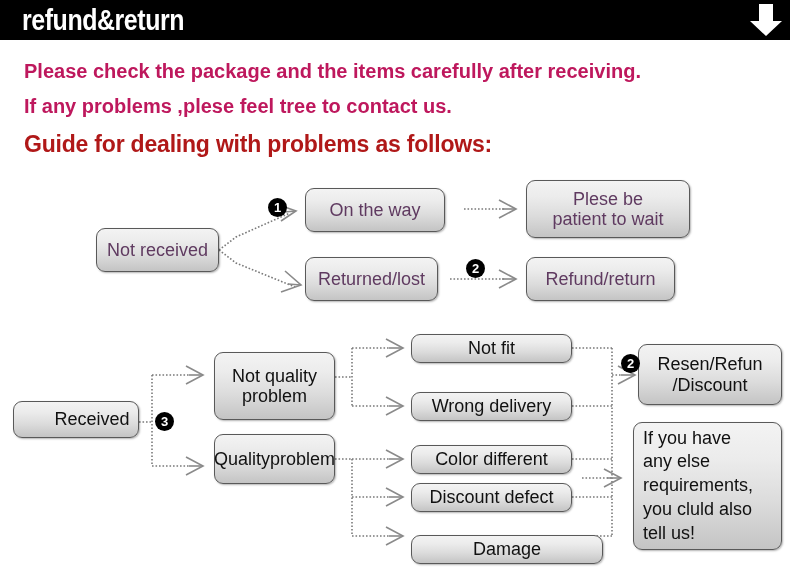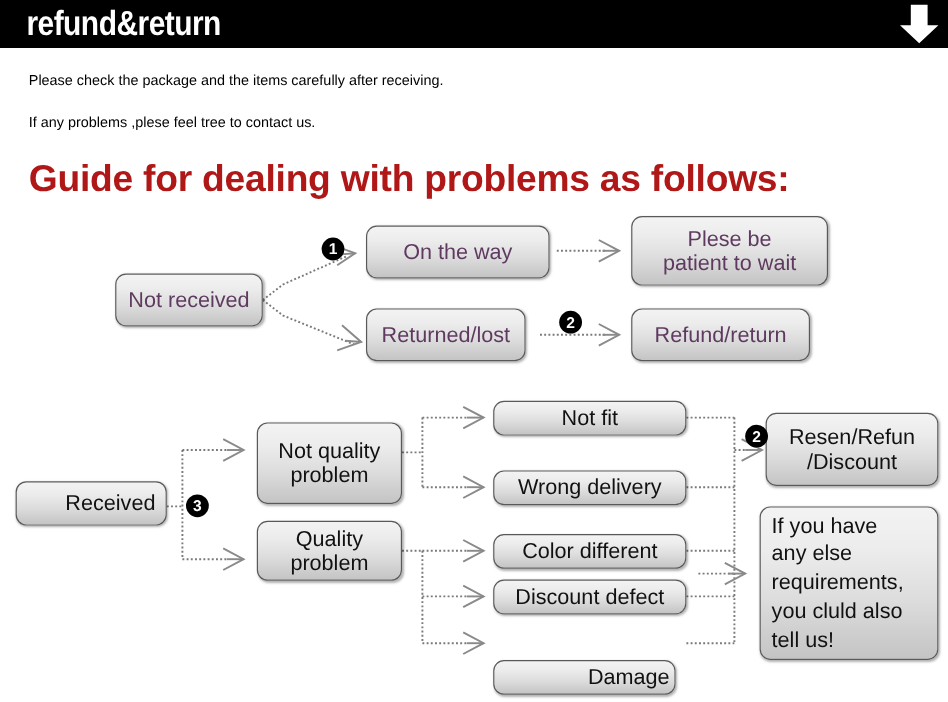--- a/index.html
+++ b/index.html
@@ -40,32 +40,33 @@
   }
   #header-arrow {
     position: absolute;
     left: 745px; top: 2px;
     width: 42px; height: 36px;
   }
 
   
   .intro-line {
     position: absolute;
-    color: #000000;
-    font-size: 12px;
+    color: #be185d;
+    font-size: 20px;
     white-space: nowrap;
+    font-weight: bold;
   }
   #intro-1 { left: 24px; top: 60px; }
   #intro-2 { left: 24px; top: 95px; }
 
   #guide-heading {
     position: absolute;
     left: 24px; top: 131px;
     color: #b01818;
-    font-size: 31px;
+    font-size: 23px;
     font-weight: bold;
     white-space: nowrap;
     letter-spacing: -0.2px;
   }
 
   
   .fbox {
     position: absolute;
     box-sizing: border-box;
     border: 1px solid #595959;
@@ -217,21 +218,21 @@
       <path class="conn" d="M 582,478 L 612,478"></path>
       <path class="head" d="M 604,469 L 621,478 L 604,487"></path>
       <path class="head" d="M 607,478 L 621,478"></path>
     </g>
   </svg>
 
   <div class="fbox purple" style="left:96px; top:228px; width:123px; height:44px;">
     <span>Not received</span>
   </div>
 
-  <div class="fbox purple" style="left:305px; top:188px; width:153px; height:44px;">
+  <div class="fbox purple" style="left:305px; top:188px; width:140px; height:44px;">
     <span>On the way</span>
   </div>
 
   <div class="fbox purple" style="left:305px; top:257px; width:133px; height:44px;">
     <span>Returned/lost</span>
   </div>
 
   <div class="fbox purple" style="left:526px; top:180px; width:164px; height:58px; flex-direction:column;">
     <span>Plese be</span>
     <span>patient to wait</span>
@@ -255,42 +256,42 @@
 
   <div class="badge" style="left:155px; top:412px;">
     <span>3</span>
   </div>
 
   <div class="fbox" style="left:214px; top:352px; width:121px; height:68px; flex-direction:column;">
     <span>Not quality</span>
     <span>problem</span>
   </div>
 
-  <div class="fbox" style="left:214px; top:434px; width:121px; height:50px; flex-direction:column;">
+  <div class="fbox" style="left:214px; top:434px; width:121px; height:50px; flex-direction:row;">
     <span>Quality</span>
     <span>problem</span>
   </div>
 
   <div class="fbox" style="left:411px; top:334px; width:161px; height:29px;">
     <span>Not fit</span>
   </div>
 
   <div class="fbox" style="left:411px; top:445px; width:161px; height:29px;">
     <span>Color different</span>
   </div>
 
   <div class="fbox" style="left:411px; top:392px; width:161px; height:29px;">
     <span>Wrong delivery</span>
   </div>
 
   <div class="fbox" style="left:411px; top:483px; width:161px; height:29px;">
     <span>Discount defect</span>
   </div>
 
-  <div class="fbox" style="left:411px; top:550px; width:152px; height:29px;justify-content:flex-end;">
+  <div class="fbox" style="left:411px; top:535px; width:192px; height:29px;">
     <span>Damage</span>
   </div>
 
   <div class="badge" style="left:621px; top:354px;">
     <span>2</span>
   </div>
 
   <div class="fbox" style="left:638px; top:344px; width:144px; height:61px; flex-direction:column;">
     <span>Resen/Refun</span>
     <span>/Discount</span>

